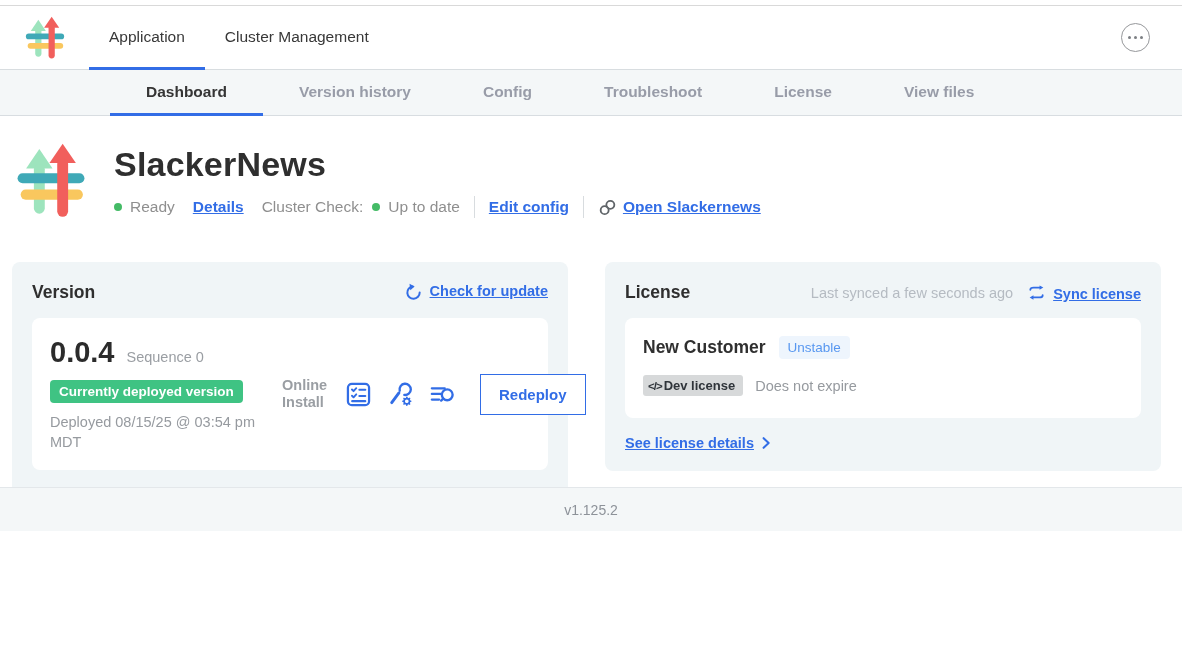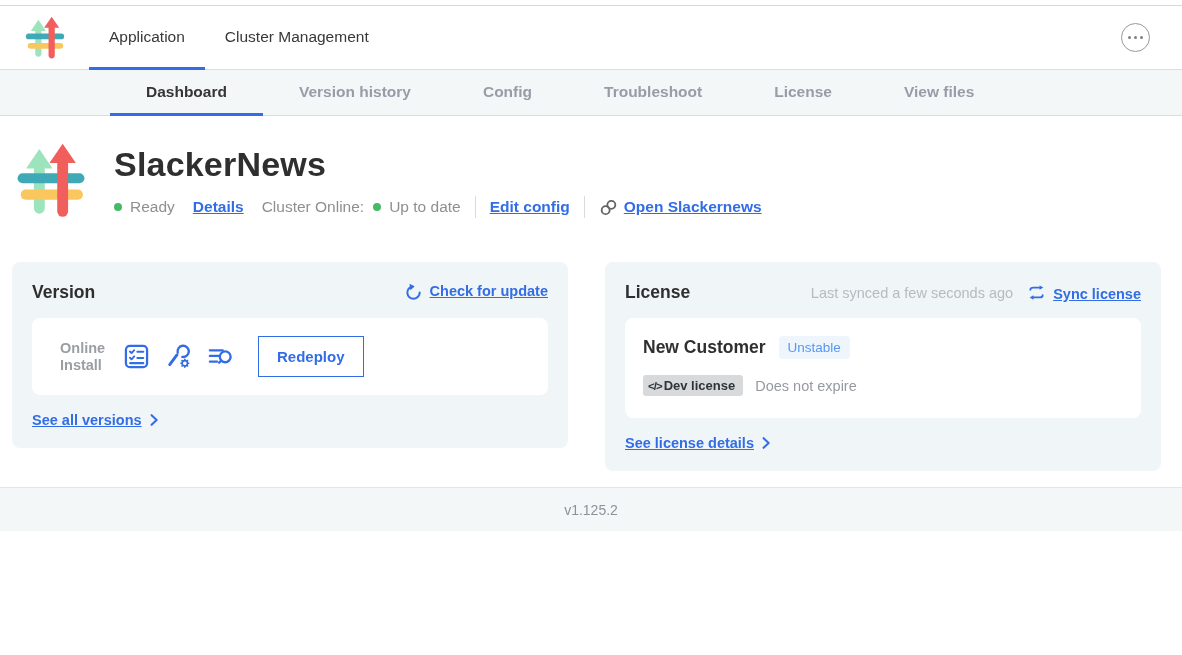--- a/index.html
+++ b/index.html
@@ -154,21 +154,21 @@
           <polygon points="43,27 60,2 77,27" fill="#f15f5c"></polygon>
           <rect x="53" y="21" width="14" height="75" rx="7" fill="#f15f5c"></rect>
         </svg>
       </div>
       <div class="app-head-text">
         <div class="app-title">SlackerNews</div>
         <div class="status-row">
           <span class="dot"></span>
           <span class="gap-s">Ready</span>
           <span class="blue-link gap-m">Details</span>
-          <span class="gap-m">Cluster Online:</span>
+          <span class="gap-m">Cluster Check:</span>
           <span class="dot gap-s" style="margin-left:9px"></span>
           <span class="gap-s">Up to date</span>
           <span class="vdiv"></span>
           <span class="blue-link">Edit config</span>
           <span class="vdiv"></span>
           <span class="link-icon">
             <svg width="19" height="19" viewBox="0 0 20 20" fill="none">
               <circle cx="7" cy="12.8" r="4.2" stroke="#5f6468" stroke-width="1.9"></circle>
               <circle cx="13" cy="7.2" r="4.2" stroke="#5f6468" stroke-width="1.9"></circle>
             </svg>
@@ -188,20 +188,28 @@
               <svg width="19" height="19" viewBox="0 0 20 20" fill="none">
                 <path d="M16.5 10 A6.5 6.5 0 1 1 9.2 3.6" stroke="#326de6" stroke-width="2.1" stroke-linecap="round"></path>
                 <polygon points="5.8,0.8 11.2,3.6 6.6,7.6" fill="#326de6"></polygon>
               </svg>
             </span>
             <span class="blue-link">Check for update</span>
           </span>
         </div>
 
         <div class="inner-card ver-inner">
+          <div class="ver-left">
+            <div class="ver-num-row">
+              <span class="ver-num">0.0.4</span>
+              <span class="ver-seq">Sequence 0</span>
+            </div>
+            <span class="green-badge">Currently deployed version</span>
+            <div class="deployed">Deployed 08/15/25 @ 03:54 pm MDT</div>
+          </div>
           <div class="ver-right">
             <div class="install-type">Online Install</div>
 
             <span class="icon-btn">
               <svg width="27" height="27" viewBox="0 0 24 24" fill="none">
                 <rect x="2.6" y="2.6" width="18.8" height="18.8" rx="3.5" stroke="#326de6" stroke-width="2"></rect>
                 <path d="M6.2 7.6 L7.6 9 L10 6.4" stroke="#326de6" stroke-width="1.7" stroke-linecap="round" stroke-linejoin="round"></path>
                 <path d="M6.2 13.1 L7.6 14.5 L10 11.9" stroke="#326de6" stroke-width="1.7" stroke-linecap="round" stroke-linejoin="round"></path>
                 <line x1="12.8" y1="7.8" x2="18" y2="7.8" stroke="#326de6" stroke-width="1.9" stroke-linecap="round"></line>
                 <line x1="12.8" y1="13.3" x2="18" y2="13.3" stroke="#326de6" stroke-width="1.9" stroke-linecap="round"></line>

